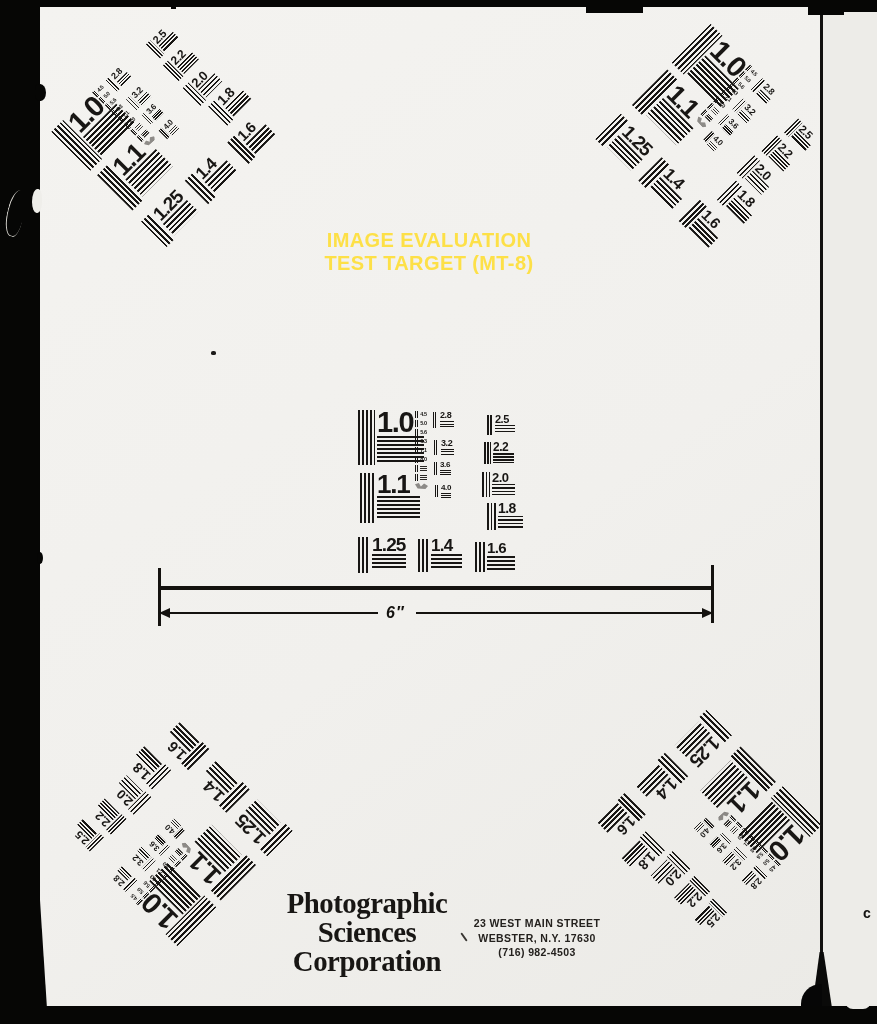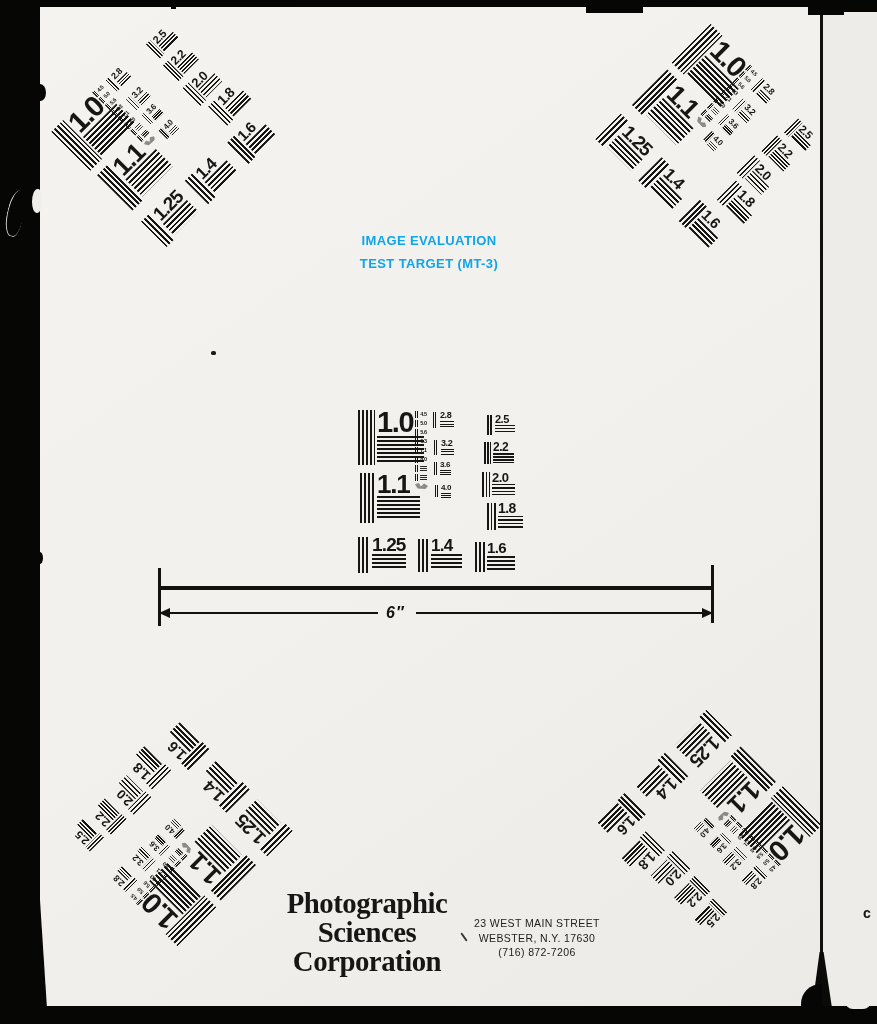--- a/index.html
+++ b/index.html
@@ -29,21 +29,21 @@
   .notch-d{left:171px;top:2px;width:5px;height:7px;}
   .hook-blob{position:absolute;left:35px;top:84px;width:11px;height:17px;background:#060605;
              border-radius:40% 60% 55% 45%;}
   .edge-bump{position:absolute;left:37px;top:552px;width:6px;height:12px;background:#060605;border-radius:50%;}
   .fiber{position:absolute;left:7px;top:190px;width:16px;height:46px;border-left:1.5px solid #d8d6d0;
          border-bottom:1px solid #c9c7c1;border-radius:50% 40% 40% 60%;transform:rotate(14deg);}
   .white-notch{position:absolute;left:32px;top:189px;width:10px;height:24px;background:#efeeea;
                border-radius:60% 40% 50% 50%;}
   
   .title{position:absolute;left:429px;top:229px;transform:translateX(-50%);text-align:center;
-         color:#0ea5e9;font-weight:700;font-size:13px;line-height:23px;letter-spacing:0.4px;white-space:nowrap;}
+         color:#fde047;font-weight:700;font-size:20px;line-height:23px;letter-spacing:0.4px;white-space:nowrap;}
   
   .rt-slot{position:absolute;width:165px;height:170px;}
   .rt{position:absolute;left:0;top:0;width:165px;height:170px;}
   .ri{position:absolute;display:flex;align-items:flex-start;color:#181614;}
   .vb{display:block;flex:none;margin-right:2px;width:var(--vw);height:var(--vh);
       background:repeating-linear-gradient(to right,#181614 0 var(--bw),rgba(0,0,0,0) var(--bw) var(--bp));}
   .rc{display:flex;flex-direction:column;align-items:flex-start;}
   .num{font-weight:700;font-size:var(--fs);line-height:0.85;letter-spacing:-0.045em;
        font-family:"Liberation Sans",sans-serif;white-space:nowrap;}
   .hb{display:block;width:var(--hw);height:var(--hh);margin-top:1px;
@@ -89,21 +89,21 @@
          border-bottom:5px solid rgba(0,0,0,0);}
   .ahead-l{left:1px;border-right:11px solid #14120f;}
   .ahead-r{right:1px;border-left:11px solid #14120f;}
   .rlabel{position:absolute;left:228px;top:39px;font-weight:700;font-style:italic;font-size:16px;
           color:#14120f;letter-spacing:1px;}
   
   .company{position:absolute;left:367px;top:888px;transform:translateX(-50%) scaleX(0.96);
            text-align:center;font-family:"Liberation Serif",serif;font-weight:600;
            font-size:30px;line-height:29px;color:#181614;letter-spacing:-0.5px;white-space:nowrap;}
   .address{position:absolute;left:537px;top:916px;transform:translateX(-50%);text-align:center;
-           font-weight:400;font-size:10.5px;line-height:14.5px;color:#24211e;letter-spacing:0.4px;white-space:nowrap;}
+           font-weight:700;font-size:10.5px;line-height:14.5px;color:#24211e;letter-spacing:0.4px;white-space:nowrap;}
   
   .dot{position:absolute;left:211px;top:351px;width:5px;height:4px;background:#1c1a18;border-radius:40%;}
   .slash{position:absolute;left:463px;top:932px;width:2px;height:10px;background:#3a3733;
          transform:rotate(-35deg);border-radius:1px;}
   .edge-letter{position:absolute;left:863px;top:905px;font-weight:700;font-size:14px;color:#131210;}
 </style>
 </head>
 <body>
 
 <div id="canvas">
@@ -122,21 +122,21 @@
   <div class="notch notch-b"></div>
   <div class="notch notch-c"></div>
   <div class="notch notch-d"></div>
   <div class="hook-blob"></div>
   <div class="edge-bump"></div>
   <div class="fiber"></div>
   <div class="white-notch"></div>
 
   <div class="title">
     <div>IMAGE EVALUATION</div>
-    <div>TEST TARGET (MT-3)</div>
+    <div>TEST TARGET (MT-8)</div>
   </div>
 
   <div class="rt-slot" id="slot-tl">
   <div class="rt">
     <div class="ri s10">
           <i class="vb"></i>
           <span class="rc">
             <b class="num">1.0</b>
             <i class="hb"></i>
           </span>
@@ -799,15 +799,15 @@
   <b class="edge-letter">c</b>
 
   <div class="company">
     <div>Photographic</div>
     <div>Sciences</div>
     <div>Corporation</div>
   </div>
   <div class="address">
     <div>23 WEST MAIN STREET</div>
     <div>WEBSTER, N.Y. 17630</div>
-    <div>(716) 872-7206</div>
+    <div>(716) 982-4503</div>
   </div>
 </div>
 
 </body></html>

